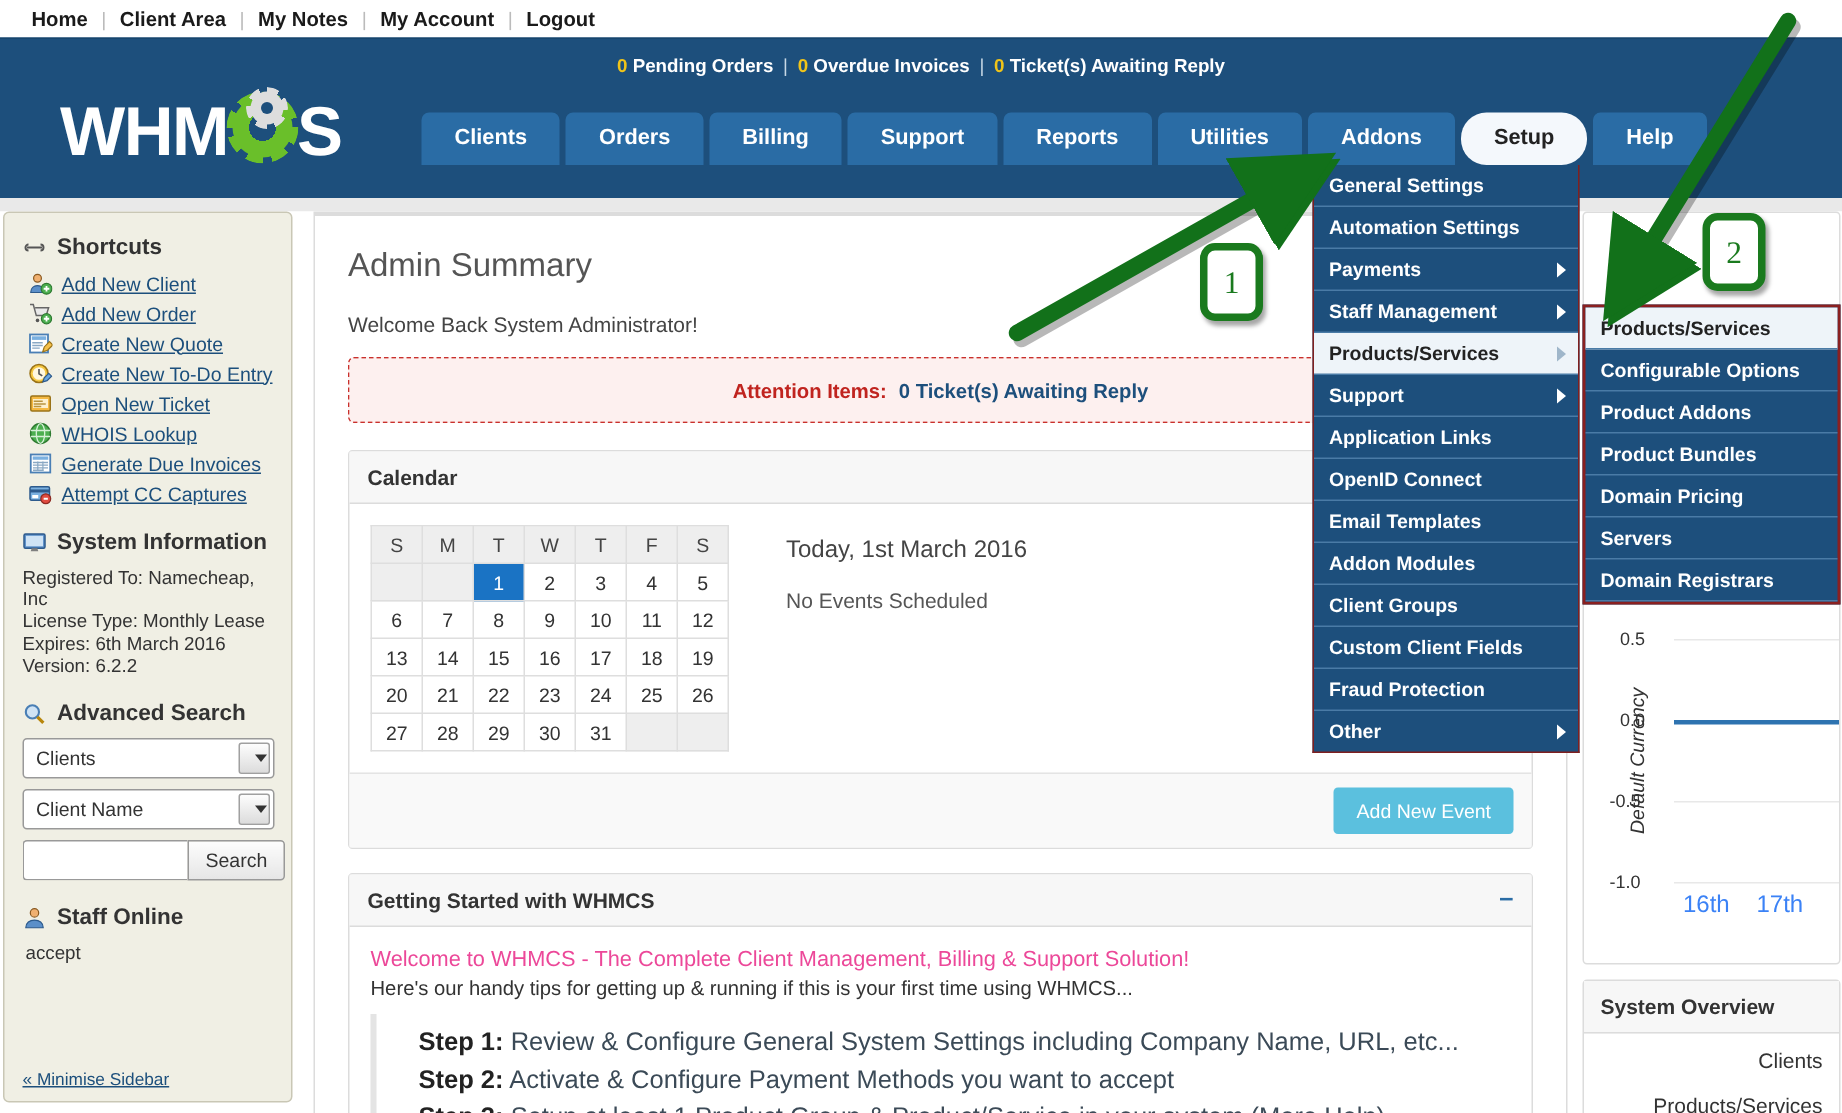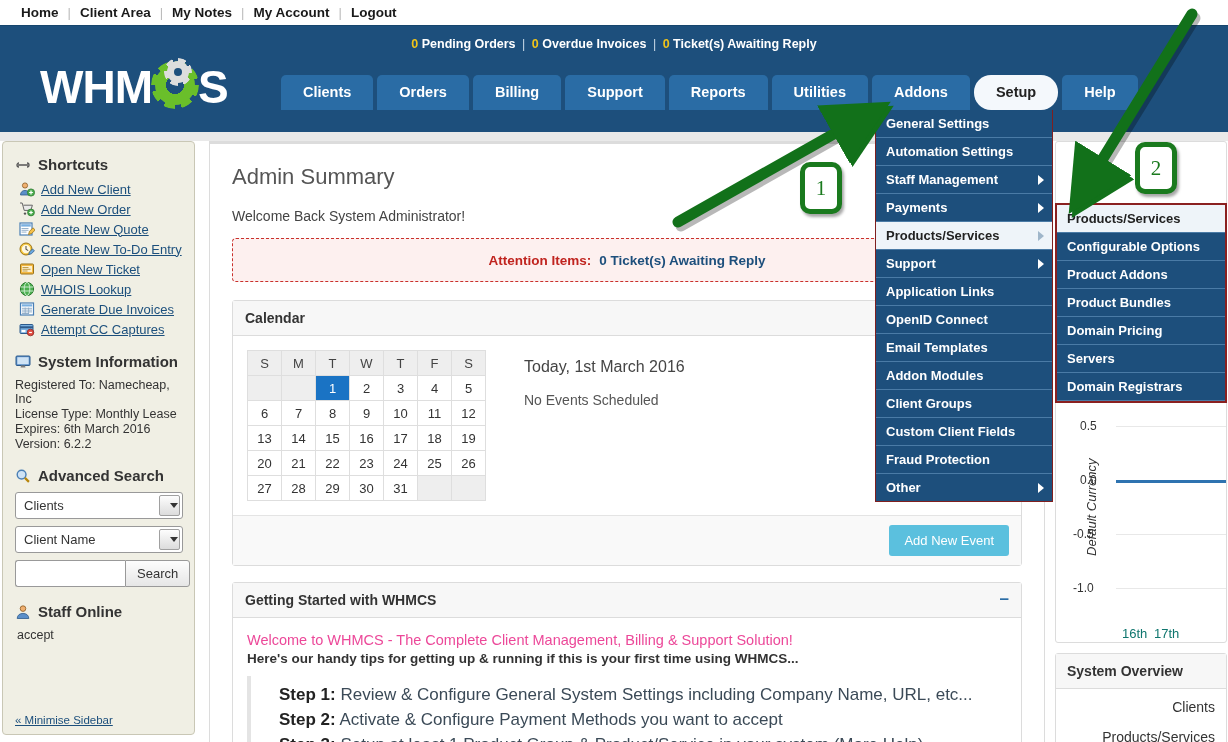--- a/index.html
+++ b/index.html
@@ -199,40 +199,40 @@
     display:flex; justify-content:flex-end;
   }
   #addevent {
     background:#5bc0de; color:#fff; border:none; border-radius:3px;
     padding:8px 15px; font-size:13px; font-family:"Liberation Sans",sans-serif;
     cursor:pointer;
   }
 
   
   #gs-title { color:#ec4899; font-weight:normal; font-size:14.5px; margin-bottom:3px; }
-  #gs-sub { font-size:13.5px; color:#333; margin-bottom:10px;font-weight:bold; }
+  #gs-sub { font-size:13.5px; color:#333; margin-bottom:10px; }
   #steps {
     border-left:4px solid #e4e4e4; padding:4px 0 4px 28px; margin:0 0 16px;
   }
   .step { font-size:17px; color:#3b4a57; margin:5px 0; }
   .step b { color:#222; }
 
   
   #rightcol { position:absolute; left:1055px; top:0; width:172px; }
   .rpanel { border:1px solid #dcdcdc; border-radius:3px; background:#fff; margin-bottom:10px; }
   #chartpanel { height:502px; }
   #chartarea { position:relative; height:250px; margin-top:246px; }
   .ytick { position:absolute; right:0; font-size:12px; color:#333; }
   .gridline { position:absolute; left:0; height:1px; background:#e8e8e8; }
   .zeroline { position:absolute; left:0; height:3px; background:#2e73b0; }
   .ylabel {
     position:absolute; transform:rotate(-90deg); transform-origin:left top;
     font-style:italic; font-size:13px; color:#333; white-space:nowrap;
   }
-  .xtick { position:absolute; font-size:13px; color:#0f766e;margin-top:31px; }
+  .xtick { position:absolute; font-size:16px; color:#3b82f6; }
   #sohead { padding:9px 11px; font-size:14px; font-weight:bold; color:#333;
             background:#f7f7f7; border-bottom:1px solid #dcdcdc; }
   .so-row { text-align:right; padding:10px 11px 4px; font-size:14px; color:#333; }
 
   
   #setupmenu {
     position:absolute; left:875px; top:110px; width:178px; z-index:60;
     background:#1d4f7c; border:1px solid #7f1f1f; border-top:none;
   }
   .mi {
@@ -606,45 +606,45 @@
         <div class="zeroline" style="left:60px; right:0; top:92px;"></div>
         <div class="gridline" style="left:60px; right:0; top:146px;"></div>
         <div class="gridline" style="left:60px; right:0; top:200px;"></div>
 
         <div class="ytick" style="left:24px; top:31px;">0.5</div>
         <div class="ytick" style="left:24px; top:85px;">0.0</div>
         <div class="ytick" style="left:17px; top:139px;">-0.5</div>
         <div class="ytick" style="left:17px; top:193px;">-1.0</div>
 
         <div class="xtick" style="left:66px; top:207px;">16th</div>
-        <div class="xtick" style="left:98px; top:207px;">17th</div>
+        <div class="xtick" style="left:115px; top:207px;">17th</div>
       </div>
     </div>
 
     <div class="rpanel">
       <div id="sohead">System Overview</div>
       <div class="so-row">Clients</div>
       <div class="so-row">Products/Services</div>
     </div>
   </div>
 </div>
 
 <div id="setupmenu">
   <div class="mi">
     <span>General Settings</span>
   </div>
   <div class="mi">
     <span>Automation Settings</span>
   </div>
   <div class="mi">
+    <span>Payments</span>
+    <span class="caret"></span>
+  </div>
+  <div class="mi">
     <span>Staff Management</span>
-    <span class="caret"></span>
-  </div>
-  <div class="mi">
-    <span>Payments</span>
     <span class="caret"></span>
   </div>
   <div class="mi hl">
     <span>Products/Services</span>
     <span class="caret"></span>
   </div>
   <div class="mi">
     <span>Support</span>
     <span class="caret"></span>
   </div>

